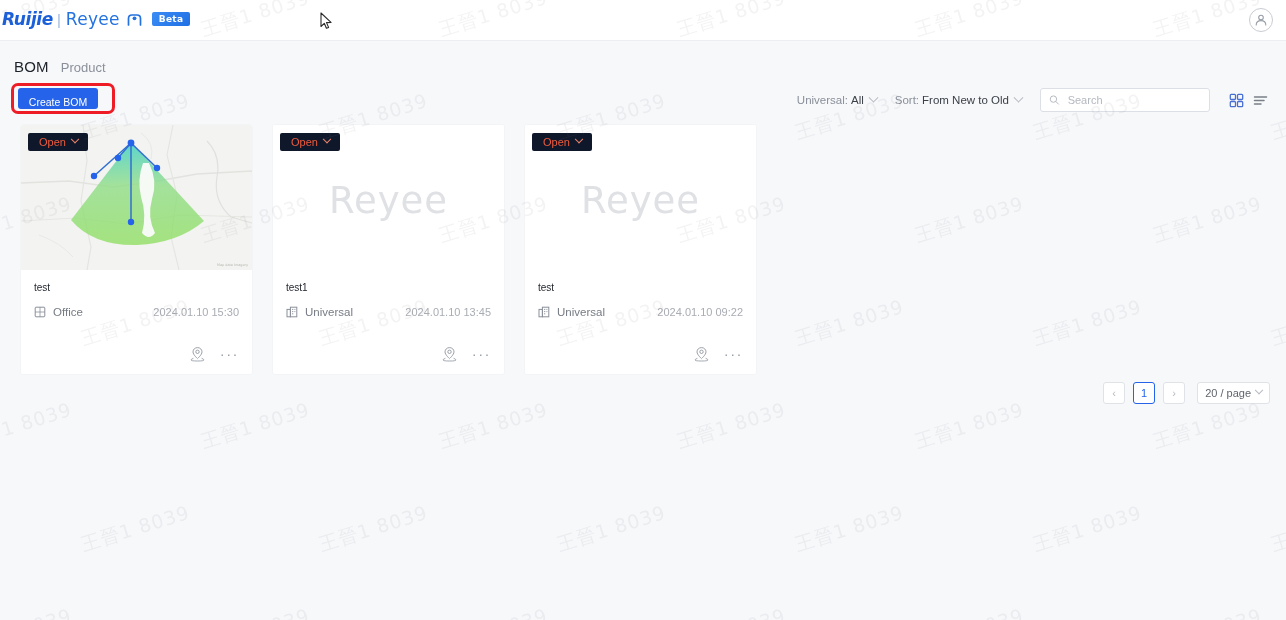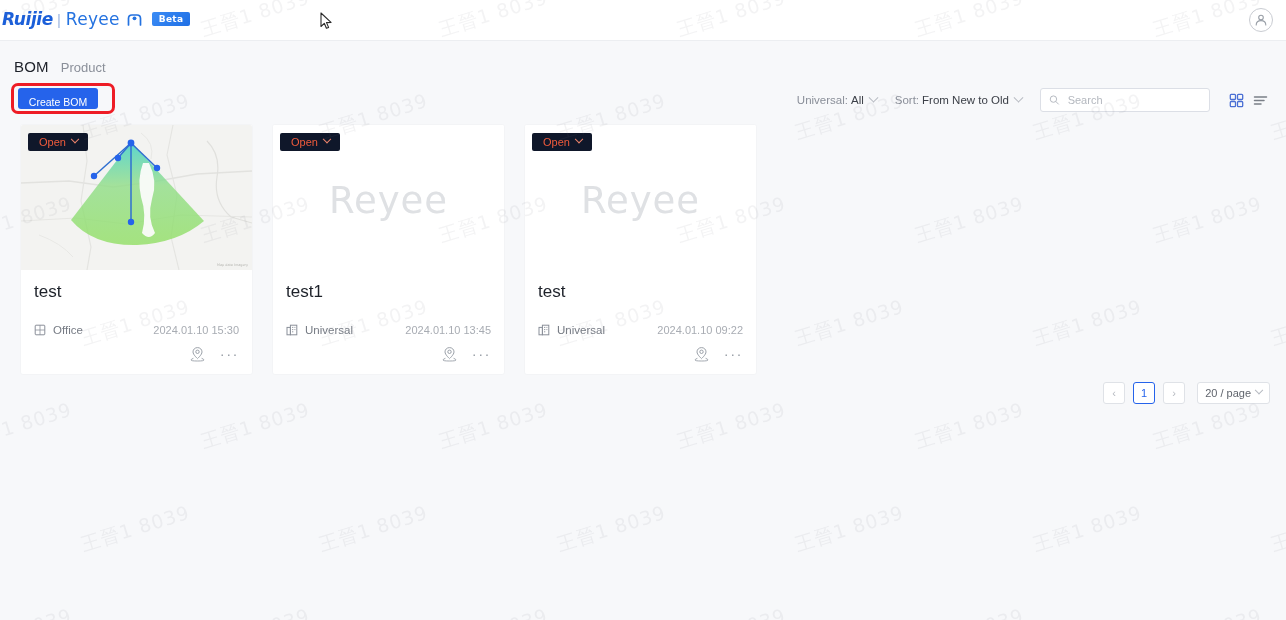--- a/index.html
+++ b/index.html
@@ -220,21 +220,21 @@
   .badge-caret {
     display: inline-block;
     margin-left: 6px;
     width: 6px; height: 6px;
     border-right: 1.2px solid #f0846c;
     border-bottom: 1.2px solid #f0846c;
     transform: rotate(45deg) translate(-2px,-2px);
   }
   .card-body { padding: 12px 13px 0 13px; }
   .card-title {
-    font-size: 17px; color: #1d2129; margin-bottom: 22px;
+    font-size: 10px; color: #1d2129; margin-bottom: 13px;
   }
   .card-meta {
     display: flex; align-items: flex-start; justify-content: space-between;
   }
   .meta-left { display: flex; align-items: center; gap: 7px; }
   .meta-scenario { font-size: 11.5px; color: #767b84; }
   .meta-date { font-size: 11px; color: #a8acb3; }
   .card-actions {
     position: absolute; right: 13px; bottom: 12px;
     display: flex; align-items: center; gap: 15px;

